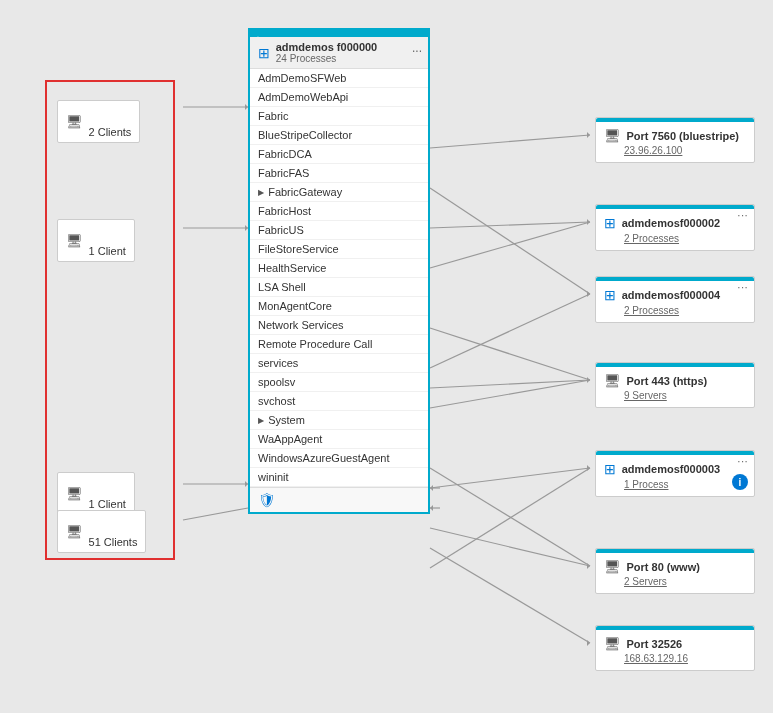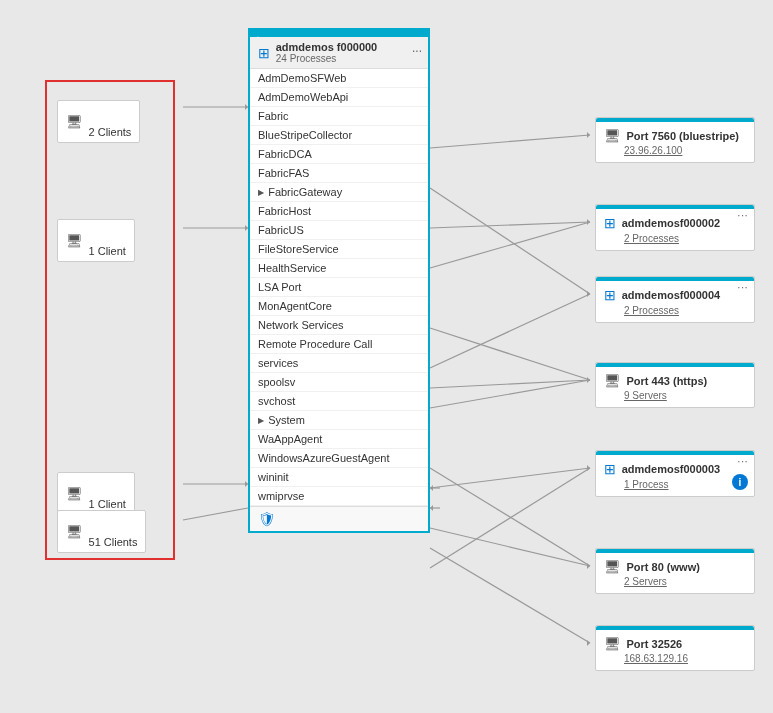--- a/index.html
+++ b/index.html
@@ -343,21 +343,21 @@
       <div class="process-item">
           <span>FabricUS</span>
         </div>
       <div class="process-item">
           <span>FileStoreService</span>
         </div>
       <div class="process-item">
           <span>HealthService</span>
         </div>
       <div class="process-item">
-          <span>LSA Port</span>
+          <span>LSA Shell</span>
         </div>
       <div class="process-item">
           <span>MonAgentCore</span>
         </div>
       <div class="process-item">
           <span>Network Services</span>
         </div>
       <div class="process-item">
           <span>Remote Procedure Call</span>
         </div>
@@ -375,23 +375,20 @@
         </div>
       <div class="process-item">
           <span>WaAppAgent</span>
         </div>
       <div class="process-item">
           <span>WindowsAzureGuestAgent</span>
         </div>
       <div class="process-item">
           <span>wininit</span>
         </div>
-      <div class="process-item">
-          <span>wmiprvse</span>
-        </div>
     </div>
 
     <div class="panel-footer">
       <span class="shield-icon">🛡</span>
     </div>
   </div>
 
   <div class="right-box" style="top:117px; right:18px;">
     <div style="position:absolute;top:0;left:0;right:0;height:4px;background:#00aacc;border-radius:2px 2px 0 0;"></div>
     <div style="height:4px;"></div>

